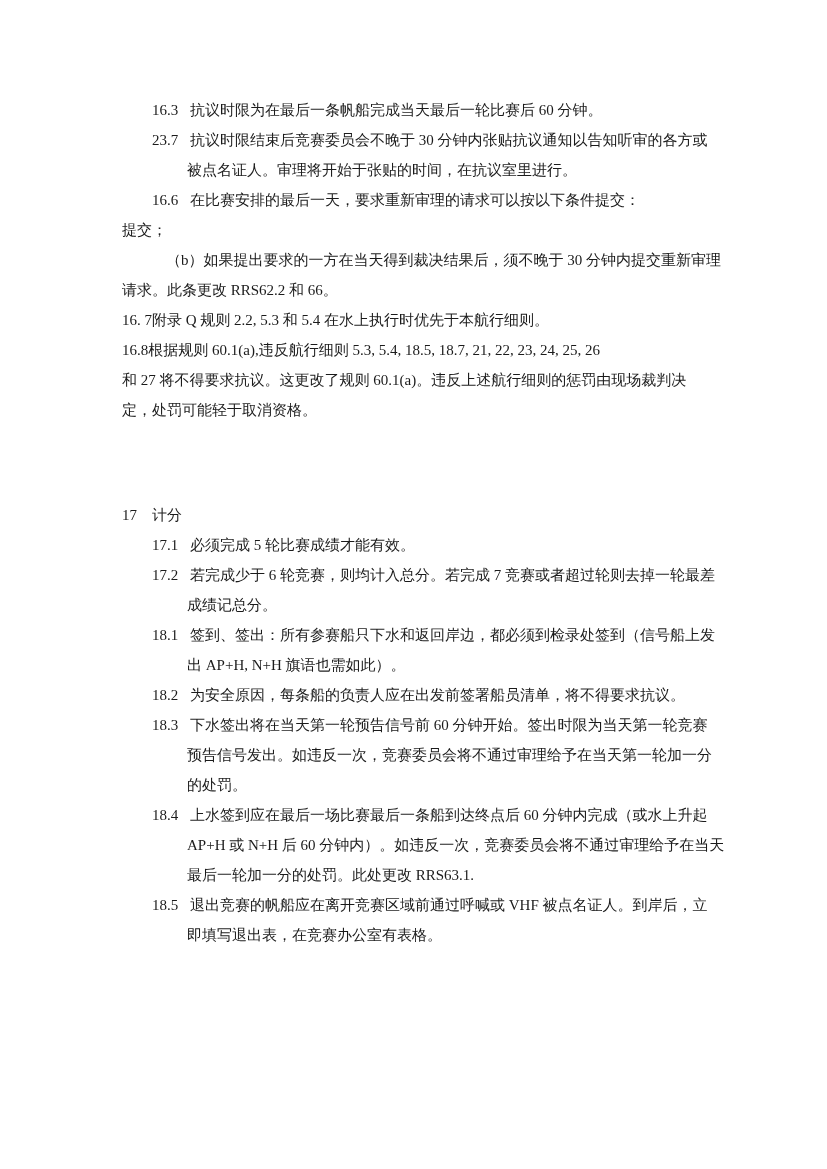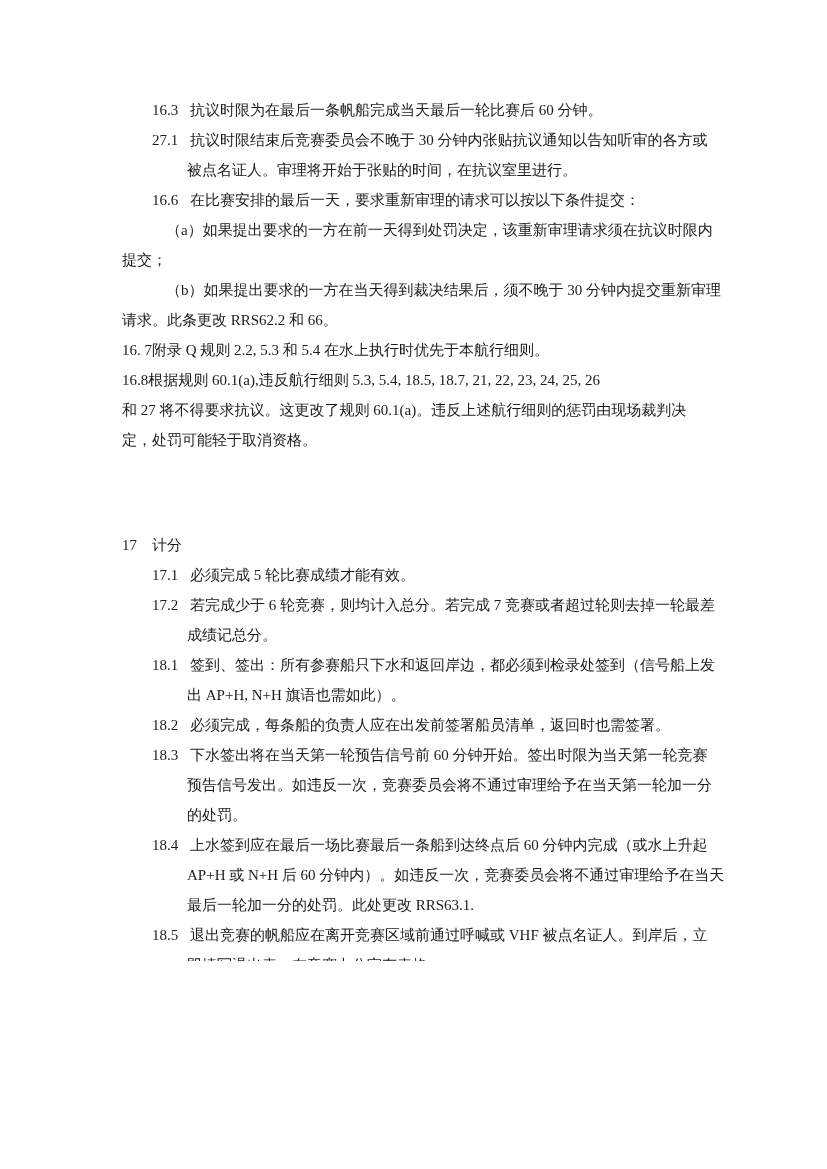--- a/index.html
+++ b/index.html
@@ -40,38 +40,37 @@
     text-align: center;
     line-height: 30px;
   }
 </style>
 </head>
 <body>
 
 <div class="page">
   <div class="content" id="doc-lines">
       <div class="line clause"><span class="label">16.3</span><span>抗议时限为在最后一条帆船完成当天最后一轮比赛后 60 分钟。</span></div>
-      <div class="line clause"><span class="label">27.1</span><span>抗议时限结束后竞赛委员会不晚于 30 分钟内张贴抗议通知以告知听审的各方或</span></div>
+      <div class="line clause"><span class="label">23.7</span><span>抗议时限结束后竞赛委员会不晚于 30 分钟内张贴抗议通知以告知听审的各方或</span></div>
       <div class="line cont"><span>被点名证人。审理将开始于张贴的时间，在抗议室里进行。</span></div>
       <div class="line clause"><span class="label">16.6</span><span>在比赛安排的最后一天，要求重新审理的请求可以按以下条件提交：</span></div>
-      <div class="line sub"><span>（a）如果提出要求的一方在前一天得到处罚决定，该重新审理请求须在抗议时限内</span></div>
       <div class="line flush"><span>提交；</span></div>
       <div class="line sub"><span>（b）如果提出要求的一方在当天得到裁决结果后，须不晚于 30 分钟内提交重新审理</span></div>
       <div class="line flush"><span>请求。此条更改 RRS62.2 和 66。</span></div>
       <div class="line flush-label"><span class="label">16. 7</span><span>附录 Q 规则 2.2, 5.3 和 5.4 在水上执行时优先于本航行细则。</span></div>
       <div class="line flush-label"><span class="label">16.8</span><span>根据规则 60.1(a),违反航行细则 5.3, 5.4, 18.5, 18.7, 21, 22, 23, 24, 25, 26</span></div>
       <div class="line flush"><span>和 27 将不得要求抗议。这更改了规则 60.1(a)。违反上述航行细则的惩罚由现场裁判决</span></div>
       <div class="line flush"><span>定，处罚可能轻于取消资格。</span></div>
       <div class="line heading gap-lg"><span class="label">17</span><span>计分</span></div>
       <div class="line clause"><span class="label">17.1</span><span>必须完成 5 轮比赛成绩才能有效。</span></div>
       <div class="line clause"><span class="label">17.2</span><span>若完成少于 6 轮竞赛，则均计入总分。若完成 7 竞赛或者超过轮则去掉一轮最差</span></div>
       <div class="line cont"><span>成绩记总分。</span></div>
       <div class="line clause"><span class="label">18.1</span><span>签到、签出：所有参赛船只下水和返回岸边，都必须到检录处签到（信号船上发</span></div>
       <div class="line cont"><span>出 AP+H, N+H 旗语也需如此）。</span></div>
-      <div class="line clause"><span class="label">18.2</span><span>必须完成，每条船的负责人应在出发前签署船员清单，返回时也需签署。</span></div>
+      <div class="line clause"><span class="label">18.2</span><span>为安全原因，每条船的负责人应在出发前签署船员清单，将不得要求抗议。</span></div>
       <div class="line clause"><span class="label">18.3</span><span>下水签出将在当天第一轮预告信号前 60 分钟开始。签出时限为当天第一轮竞赛</span></div>
       <div class="line cont"><span>预告信号发出。如违反一次，竞赛委员会将不通过审理给予在当天第一轮加一分</span></div>
       <div class="line cont"><span>的处罚。</span></div>
       <div class="line clause"><span class="label">18.4</span><span>上水签到应在最后一场比赛最后一条船到达终点后 60 分钟内完成（或水上升起</span></div>
       <div class="line cont"><span>AP+H 或 N+H 后 60 分钟内）。如违反一次，竞赛委员会将不通过审理给予在当天</span></div>
       <div class="line cont"><span>最后一轮加一分的处罚。此处更改 RRS63.1.</span></div>
       <div class="line clause"><span class="label">18.5</span><span>退出竞赛的帆船应在离开竞赛区域前通过呼喊或 VHF 被点名证人。到岸后，立</span></div>
       <div class="line cont"><span>即填写退出表，在竞赛办公室有表格。</span></div>
     </div>
   <div class="page-number">4</div>

